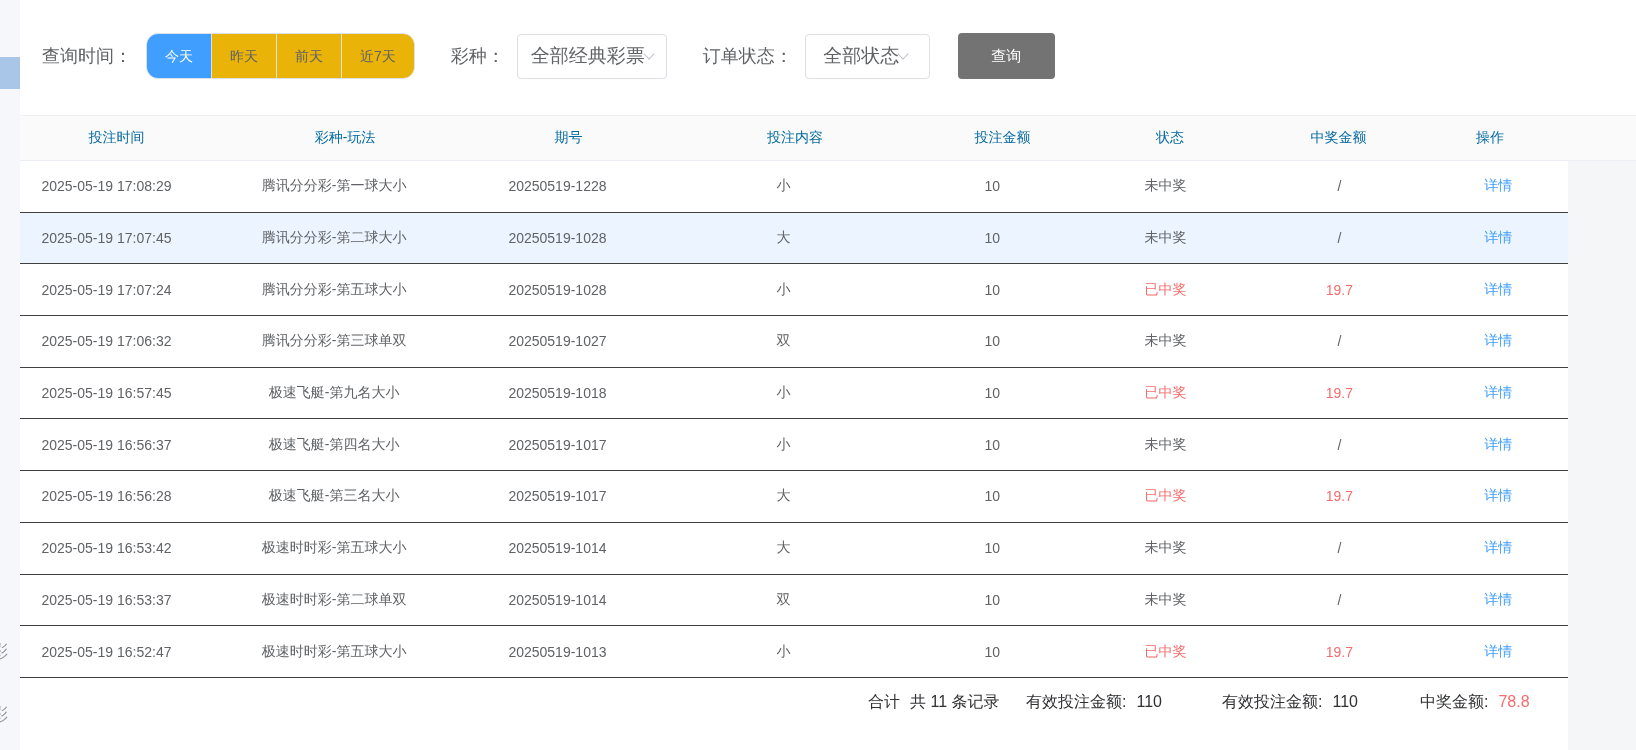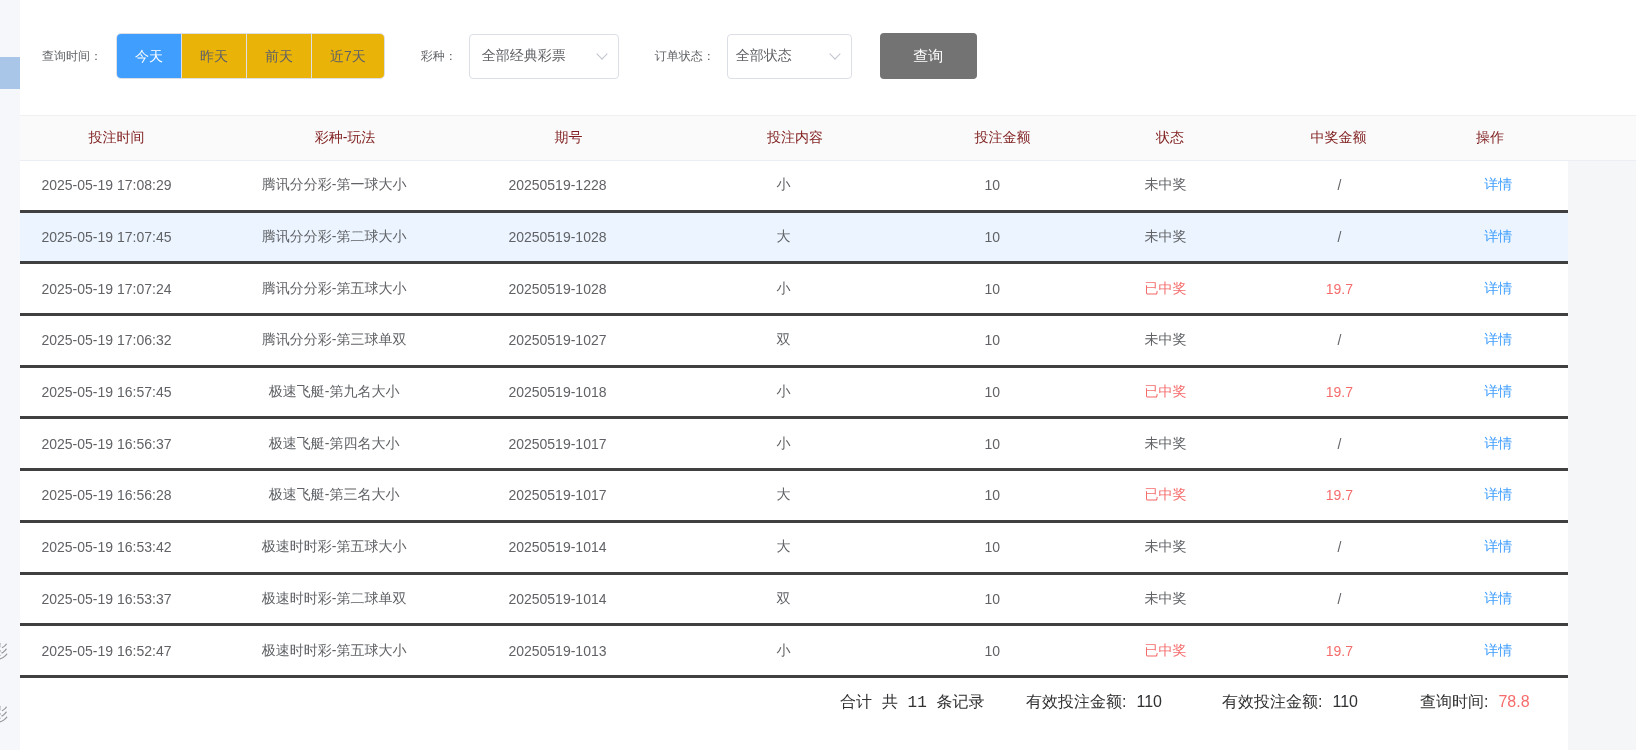--- a/index.html
+++ b/index.html
@@ -14,70 +14,70 @@
 
   
   .left-sliver { position:absolute; left:0; top:0; width:20px; height:750px; background:#f5f7fa; overflow:visible; }
   .sliver-active { position:absolute; left:0; top:57px; width:20px; height:32px; background:#a9c6e9; }
   .sliver-glyph { position:absolute; left:-9px; font-size:17px; color:#909399; white-space:nowrap; }
   .sliver-glyph.g1 { top:640px; }
   .sliver-glyph.g2 { top:703px; }
 
   
   .filter-bar { position:absolute; left:42px; top:33px; height:46px; display:flex; align-items:center; }
-  .flabel { font-size:12px; color:#606266; white-space:nowrap; }
+  .flabel { font-size:18px; color:#606266; white-space:nowrap; }
   .ml36 { margin-left:36px; }
   .ml28 { margin-left:36px; }
-  .btn-group { display:flex; margin-left:0px; border:1px solid #dcdfe6; border-radius:5px; overflow:hidden; height:46px; }
+  .btn-group { display:flex; margin-left:0px; border:1px solid #dcdfe6; border-radius:12px; overflow:hidden; height:46px; }
   .time-btn {
     height:44px; line-height:44px; padding:0 18px; font-size:14px; color:#606266;
     background:#eab308; border:none; border-left:1px solid #dcdfe6; cursor:pointer;
     font-family:inherit; white-space:nowrap;
   }
   .time-btn:first-child { border-left:none; }
   .time-btn.active { background:#409eff; color:#ffffff; }
   .select {
     margin-left:12px; width:150px; height:45px; border:1px solid #dcdfe6; border-radius:4px;
-    display:flex; align-items:center; justify-content:space-between; padding:0 12px;
-    font-size:14px; color:#606266; background:#fff; cursor:pointer;
+    display:flex; align-items:center; justify-content:center; padding:0 12px;
+    font-size:19px; color:#606266; background:#fff; cursor:pointer;
   }
   .select.w125 { width:125px;padding-left:8px; }
   .chevron {
     display:inline-block; width:8px; height:8px;
     border-right:1.5px solid #c0c4cc; border-bottom:1.5px solid #c0c4cc;
     transform:rotate(45deg); margin-top:-4px;
   }
   .query-btn {
     margin-left:28px; width:97px; height:46px; background:#737373; color:#fff;
     border:none; border-radius:4px; font-size:15px; cursor:pointer; font-family:inherit;
   }
 
   
   .thead {
     position:absolute; left:20px; top:115px; width:1616px; height:46px;
     display:flex; align-items:center; background:#fafafa;
     border-top:1px solid #f0f0f0; border-bottom:1px solid #ebeef5;
   }
-  .th { font-size:14px; color:#7f1d1d; text-align:center; }
+  .th { font-size:14px; color:#0369a1; text-align:center; }
   .tbody { position:absolute; left:20px; top:161px; width:1548px; }
-  .trow { display:flex; align-items:center; height:51.7px; background:#fff; border-bottom:3px solid #404040;gap:23px; }
+  .trow { display:flex; align-items:center; height:51.7px; background:#fff; border-bottom:1px solid #404040;gap:23px; }
   .trow.hl { background:#ecf5ff; }
   .td { font-size:14px; color:#606266; text-align:center; }
   .c0 { width:193px; } .c1 { width:264px; } .c2 { width:183px; } .c3 { width:270px; }
   .c4 { width:145px; } .c5 { width:190px; } .c6 { width:147px; } .c7 { width:156px; }
   .red { color:#f56c6c; }
   .link { color:#409eff; cursor:pointer; font-size:14px; }
 
   .right-strip { position:absolute; left:1568px; top:161px; width:68px; height:589px; background:#f5f6f7; }
 
   
   .summary { position:absolute; left:0; top:682px; width:1636px; height:44px; }
   .sum-item { position:absolute; top:10px; font-size:16px; color:#303133; white-space:nowrap; }
   .sum-item .sp { margin-left:10px; }
-  .s1 { left:840px;font-family:Liberation Mono, monospace; }
+  .s1 { left:868px; }
   .s2 { left:1026px; }
   .s3 { left:1222px; }
   .s4 { left:1420px; }
 </style>
 </head>
 <body>
 
 <div class="left-sliver">
   <div class="sliver-active"></div>
   <span class="sliver-glyph g1">彩</span>
@@ -223,15 +223,15 @@
   <div class="sum-item s1">
     <span>合计</span><span class="sp">共 11 条记录</span>
   </div>
   <div class="sum-item s2">
     <span>有效投注金额:</span><span class="sp">110</span>
   </div>
   <div class="sum-item s3">
     <span>有效投注金额:</span><span class="sp">110</span>
   </div>
   <div class="sum-item s4">
-    <span>查询时间:</span><span class="sp red">78.8</span>
+    <span>中奖金额:</span><span class="sp red">78.8</span>
   </div>
 </div>
 
 </body></html>

